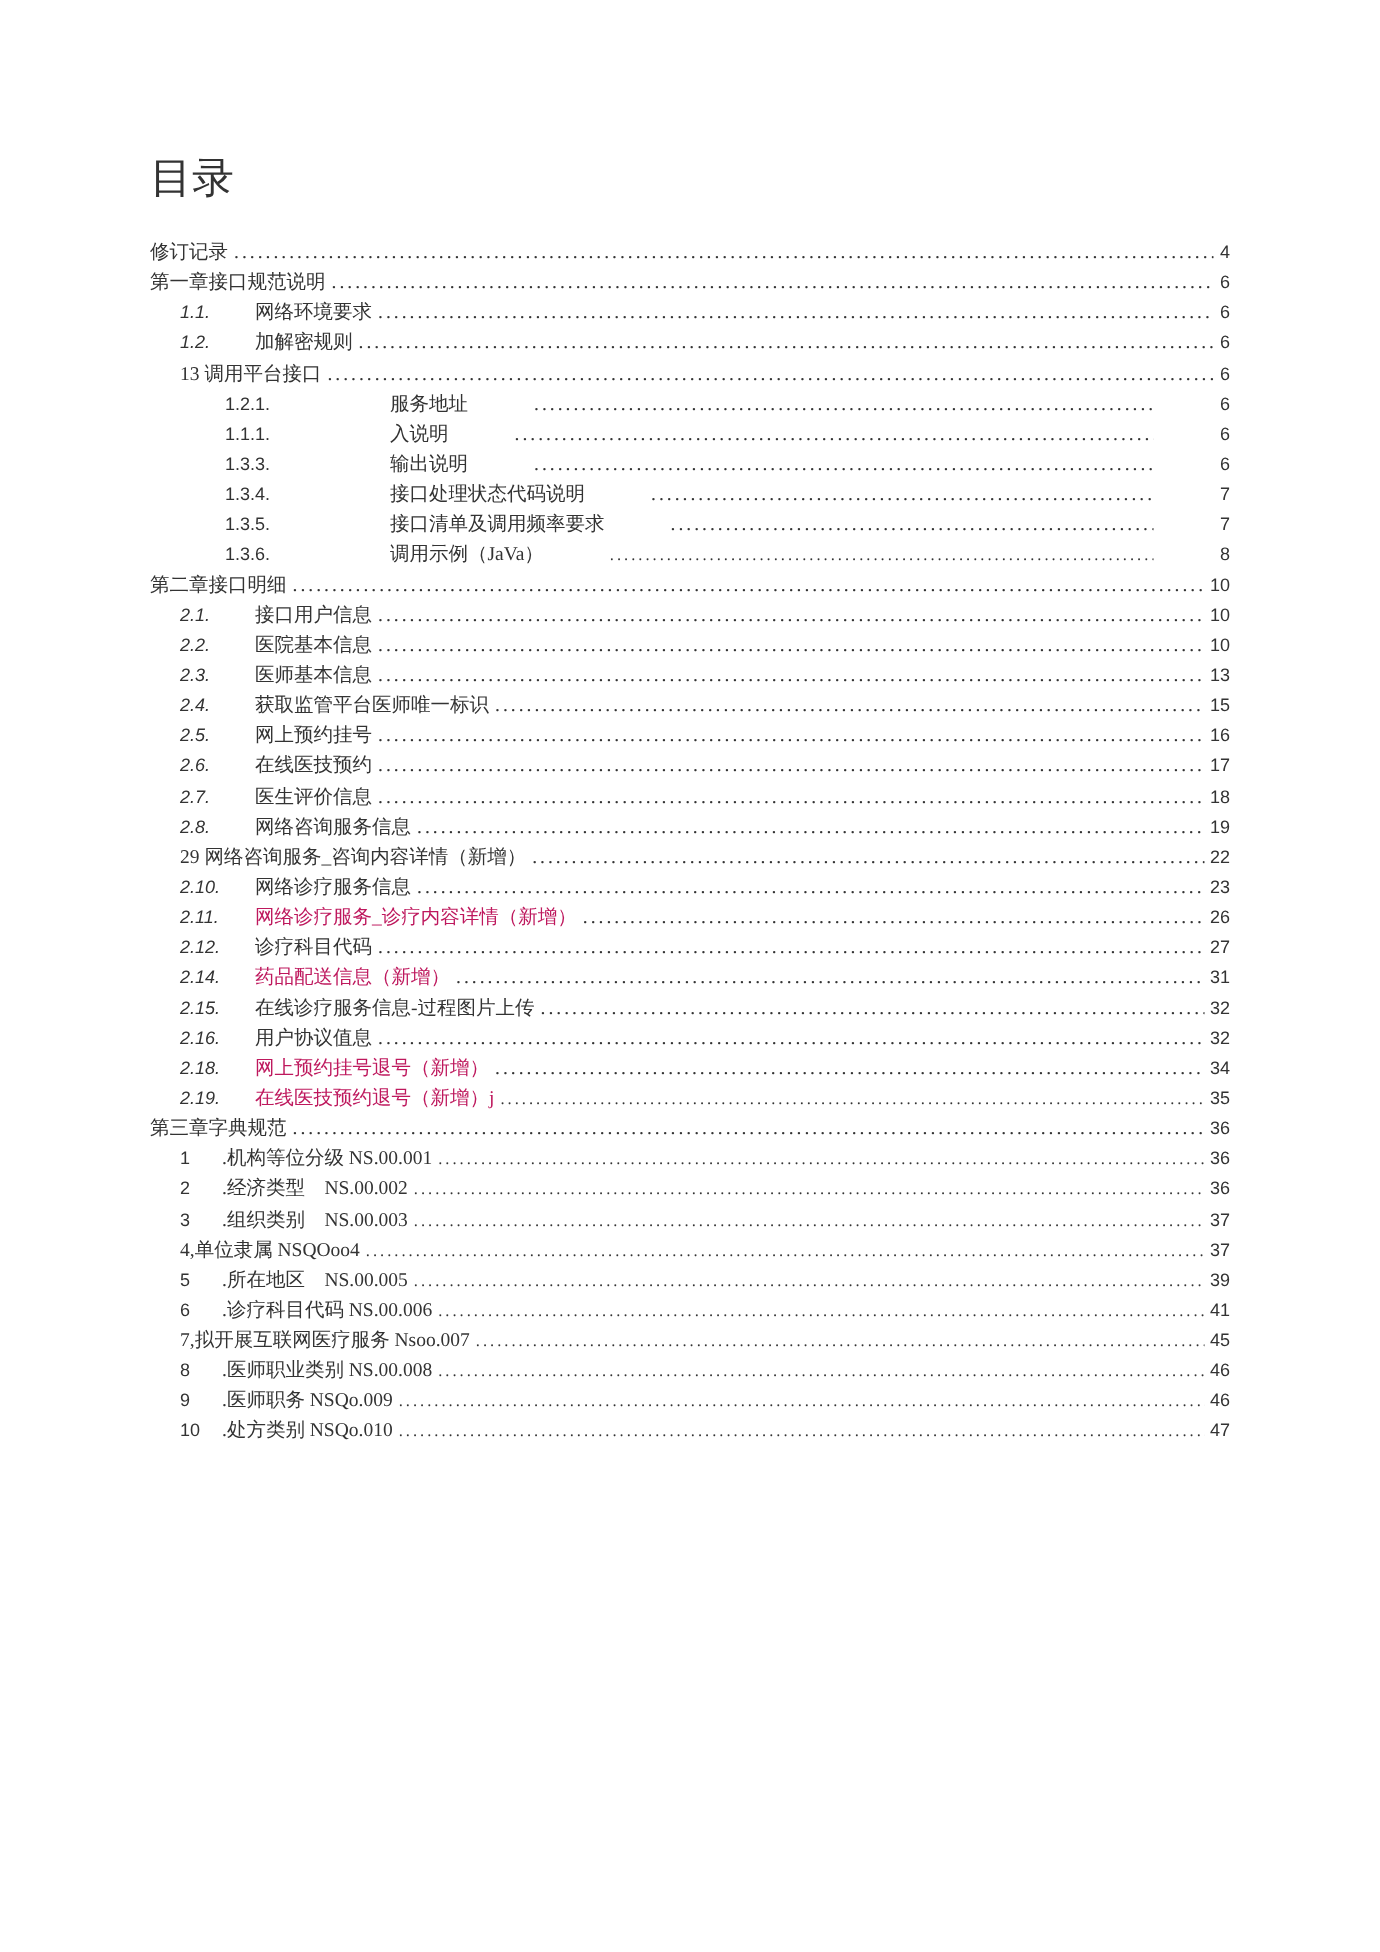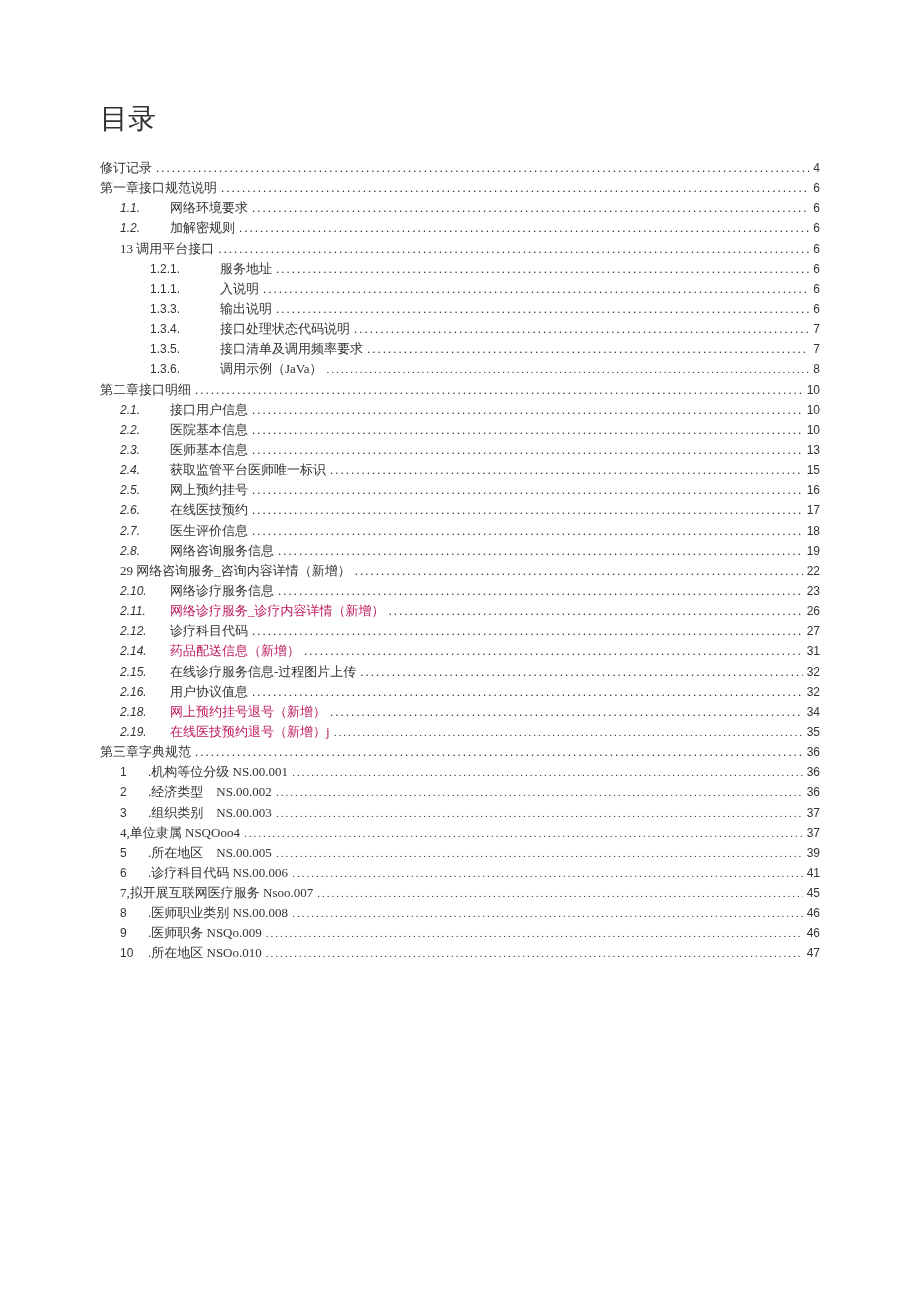--- a/index.html
+++ b/index.html
@@ -45,21 +45,21 @@
       content: "..........................................................................................................................................................................";
     }
     .toc-page {
       font-family: Arial, sans-serif;
       font-size: 12px;
       flex-shrink: 0;
     }
     .indent-0 { padding-left: 0; }
     .indent-1 { padding-left: 20px; }
     .indent-1 .toc-num { width: 50px; font-style: italic; }
-    .indent-2 { padding-left: 50px; }
+    .indent-2 { padding-left: 50px; gap: 40px; }
     .indent-2 .toc-num { width: 70px; }
     .indent-2b { padding-left: 20px; }
     .indent-3 { padding-left: 20px; }
     .indent-3 .toc-num { width: 28px; }
     .link { color: #be185d; }
     .small { font-size: 11px; }
     .toc-dots.small::before {
       content: "..............................................................................................................................................................................................................................................";
     }
   </style>
@@ -289,17 +289,17 @@
       <span class="toc-page">46</span>
     </div>
     <div class="toc-line indent-3">
       <span class="toc-num">9</span>
       <span class="toc-label"> .医师职务 NSQo.009 </span>
       <span class="toc-dots small"></span>
       <span class="toc-page">46</span>
     </div>
     <div class="toc-line indent-3">
       <span class="toc-num">10</span>
-      <span class="toc-label"> .所在地区 NSOo.010 </span>
+      <span class="toc-label"> .处方类别 NSQo.010 </span>
       <span class="toc-dots small"></span>
       <span class="toc-page">47</span>
     </div>
   </div>
 
 </body></html>

